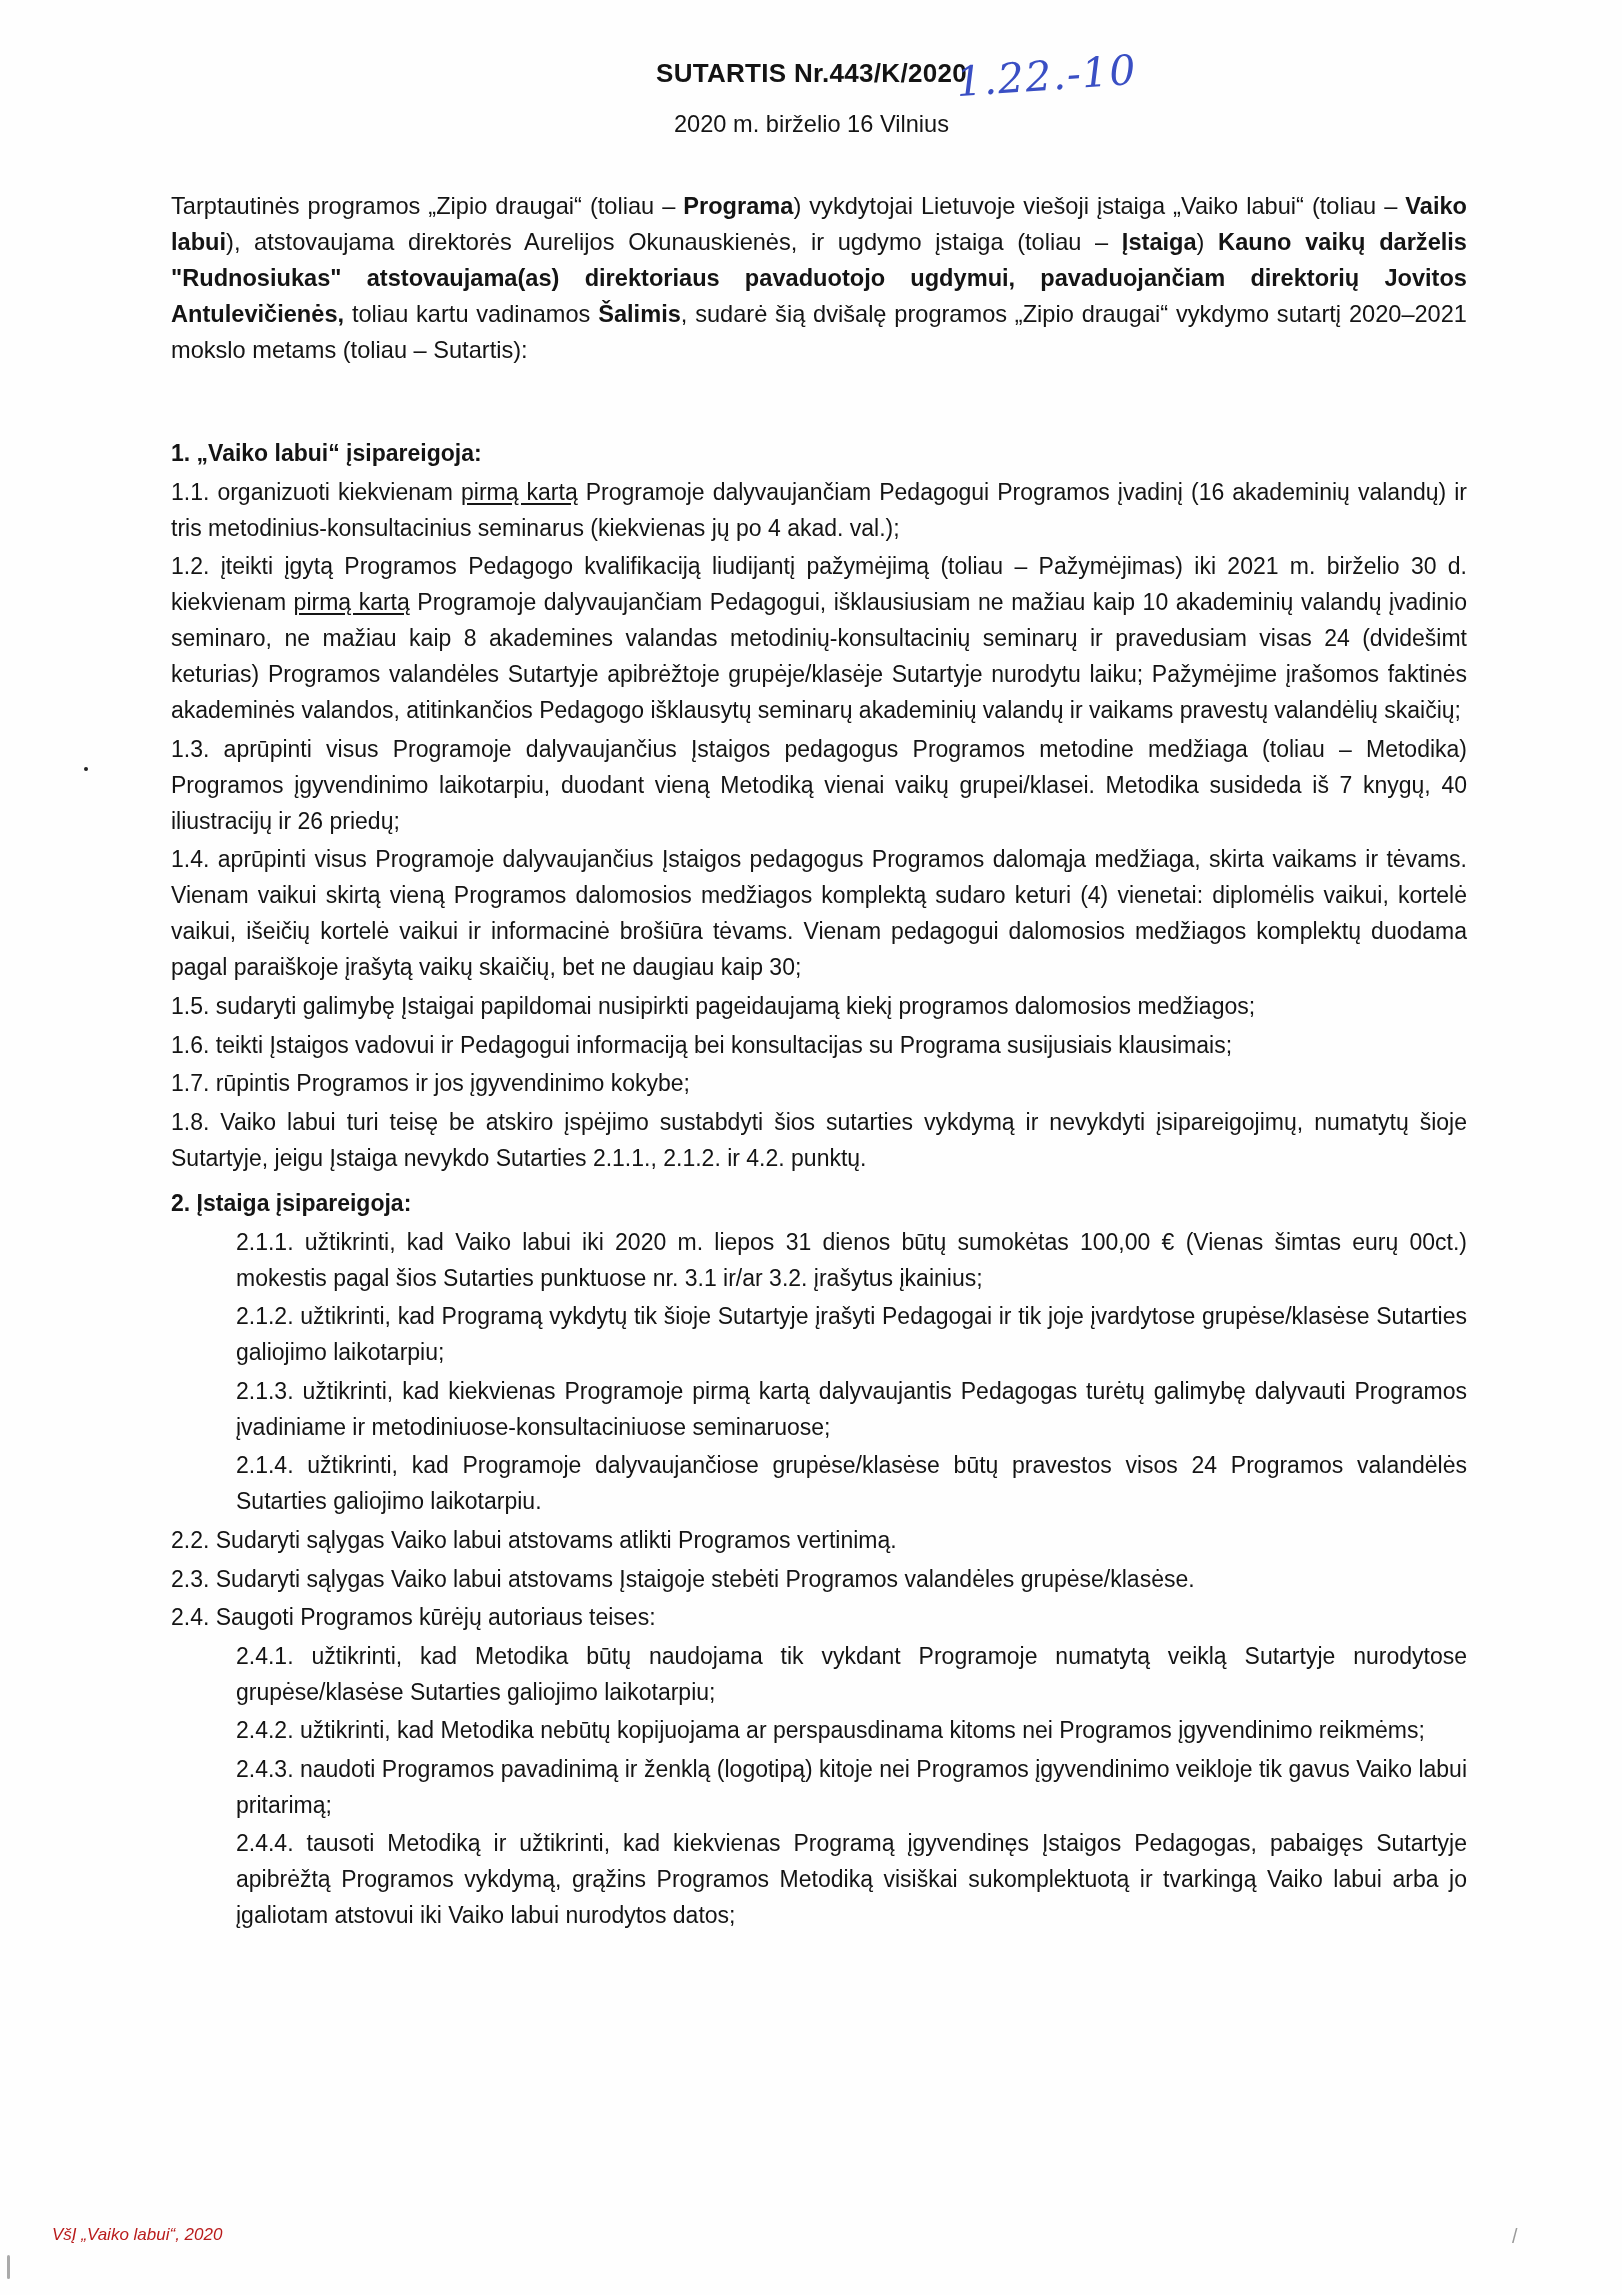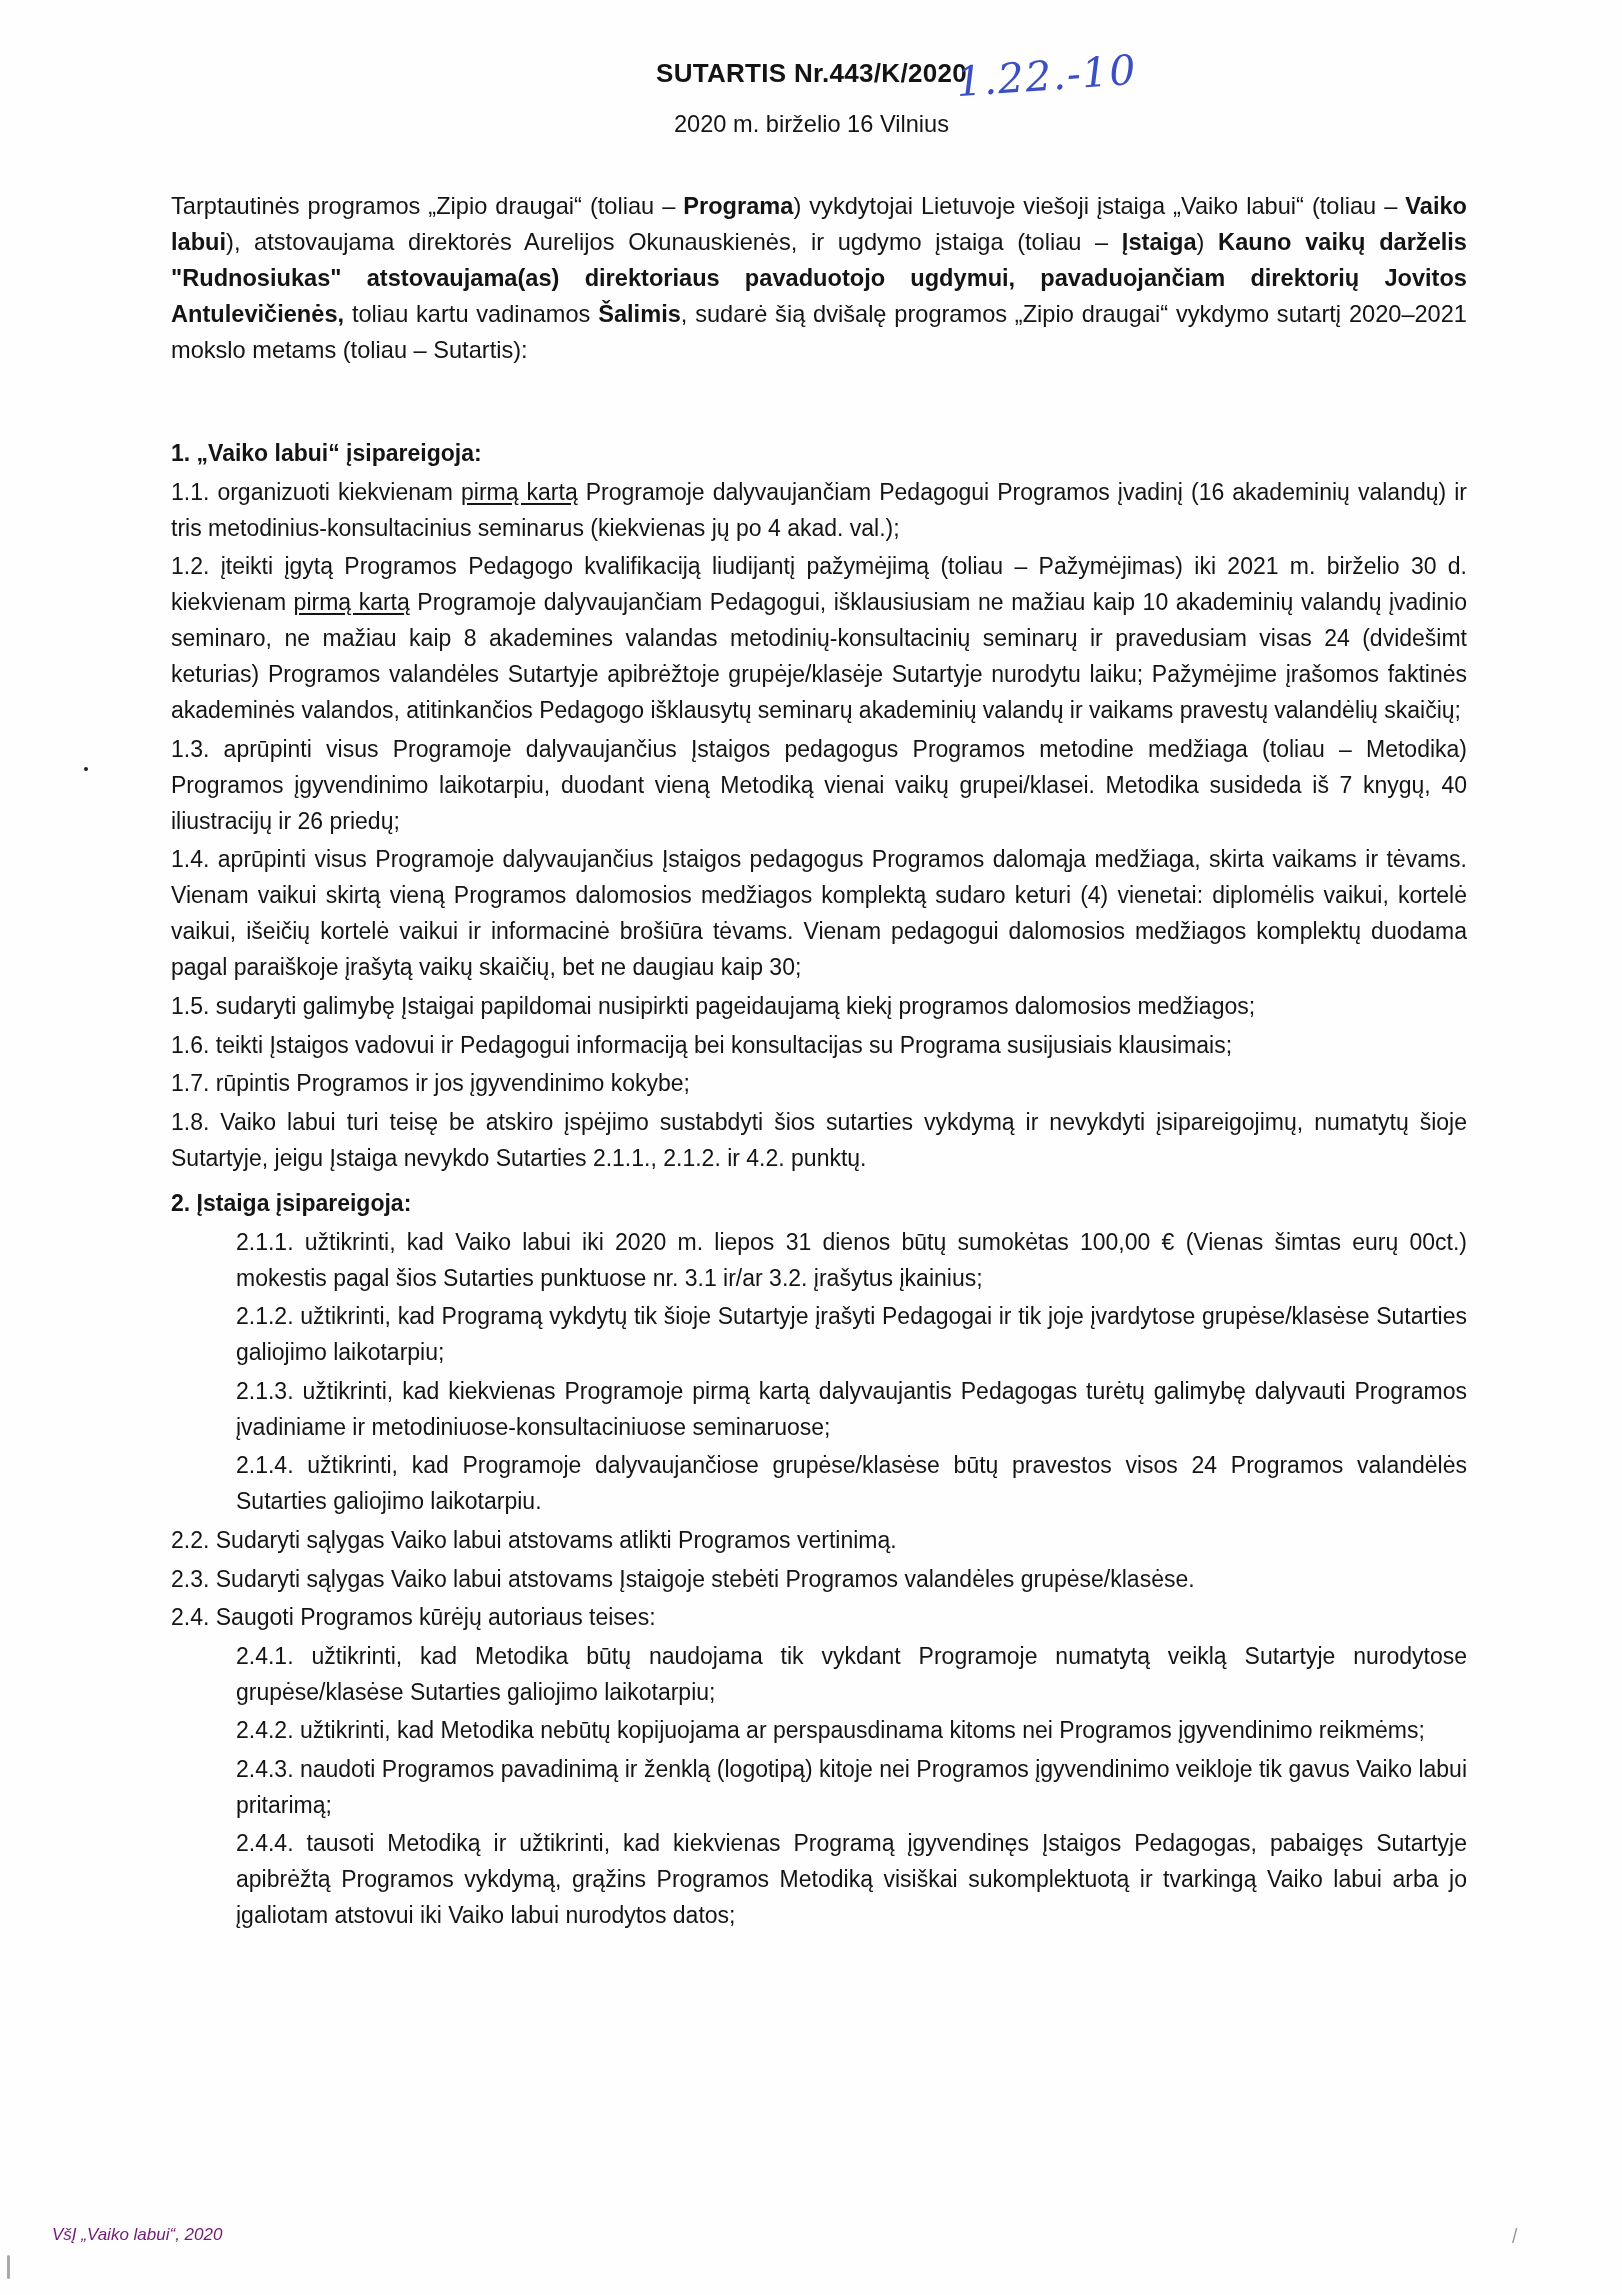--- a/index.html
+++ b/index.html
@@ -27,21 +27,21 @@
     font-size: 23.6px; line-height: 36px; text-align: justify;
   }
   .intro { top: 188px; text-indent: 0; }
   .intro b { font-weight: bold; }
   .section { position: absolute; left: 171px; width: 1296px; font-size: 23px; line-height: 36px; }
   .heading { font-weight: bold; margin-bottom: 0; }
   .item { text-align: justify; margin-top: 2.6px; }
   .sub { padding-left: 65px; text-align: justify; margin-top: 2.6px; }
   u { text-decoration: underline; text-underline-offset: 3.3px; margin-top: 28px; }
   .footer-left {
-    position: absolute; left: 52px; top: 2225px; font-size: 17px; color: #701a75;
+    position: absolute; left: 52px; top: 2225px; font-size: 17px; color: #b91c1c;
     font-style: italic;
   }
   .footer-mark {
     position: absolute; left: 1512px; top: 2225px; font-size: 19.6px; color: #9a9a9a;
   }
   .scan-dot { position: absolute; left: 84px; top: 767px; width: 3.9px; height: 3.9px; background: #222; border-radius: 50%; }
   .scan-dot2 { position: absolute; left: 6.5px; top: 2255px; width: 3.9px; height: 23.6px; background: #aaa; border-radius: 2px; }
 </style>
 </head>
 <body>

